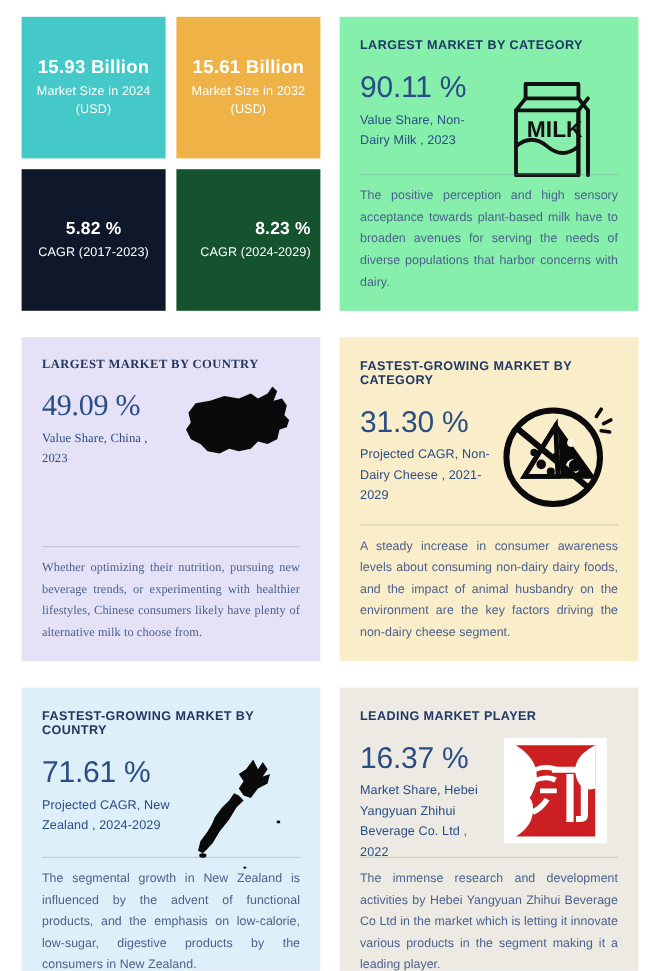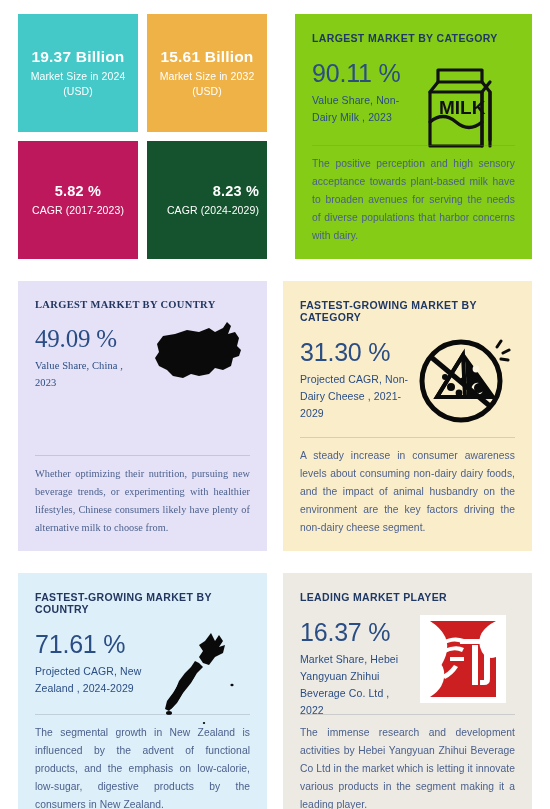--- a/index.html
+++ b/index.html
@@ -53,21 +53,21 @@
     margin-bottom: 3px;
   }
   .kpi-label {
     font-size: 10.5px;
     font-weight: 400;
     line-height: 1.45;
     letter-spacing: 0.1px;
   }
   .kpi-tile.t1 { background: #44c8c8; }
   .kpi-tile.t2 { background: #eeb247; }
-  .kpi-tile.t3 { background: #be185d; }
+  .kpi-tile.t3 { background: #0f172a; }
   .kpi-tile.t4 { background: #14532d; align-items: flex-end; }
 
   .kpi-tile.t3 .kpi-value,
   .kpi-tile.t4 .kpi-value { font-size: 14.5px; }
 
   
   .card {
     box-sizing: border-box;
     padding: 18px 17px 14px 17px;
     display: flex;
@@ -120,40 +120,40 @@
     margin: 6px 0 9px 0;
   }
   .card-desc {
     font-size: 10.3px;
     color: #4a5f8c;
     line-height: 1.75;
     text-align: justify;
     letter-spacing: 0.05px;
   }
 
-  .card.mint   { background: #84cc16; margin-left: 12px; }
+  .card.mint   { background: #86efac; }
   .card.lav    { background: #e5e2f7; font-family: Liberation Serif, serif; }
   .card.cream  { background: #faedca; }
   .card.sky    { background: #ddeff8; }
   .card.beige  { background: #eceae3; }
 
   .card.lav .card-title,
   .card.sky .card-title { color: #22365f; }
 
   svg { display: block; }
 </style>
 </head>
 <body>
 
 <div class="page">
   <div class="grid">
 
     <div class="kpi-quad">
       <div class="kpi-tile t1">
-        <div class="kpi-value">19.37 Billion</div>
+        <div class="kpi-value">15.93 Billion</div>
         <div class="kpi-label">Market Size in 2024 (USD)</div>
       </div>
       <div class="kpi-tile t2">
         <div class="kpi-value">15.61 Billion</div>
         <div class="kpi-label">Market Size in 2032 (USD)</div>
       </div>
       <div class="kpi-tile t3">
         <div class="kpi-value">5.82 %</div>
         <div class="kpi-label">CAGR (2017-2023)</div>
       </div>

